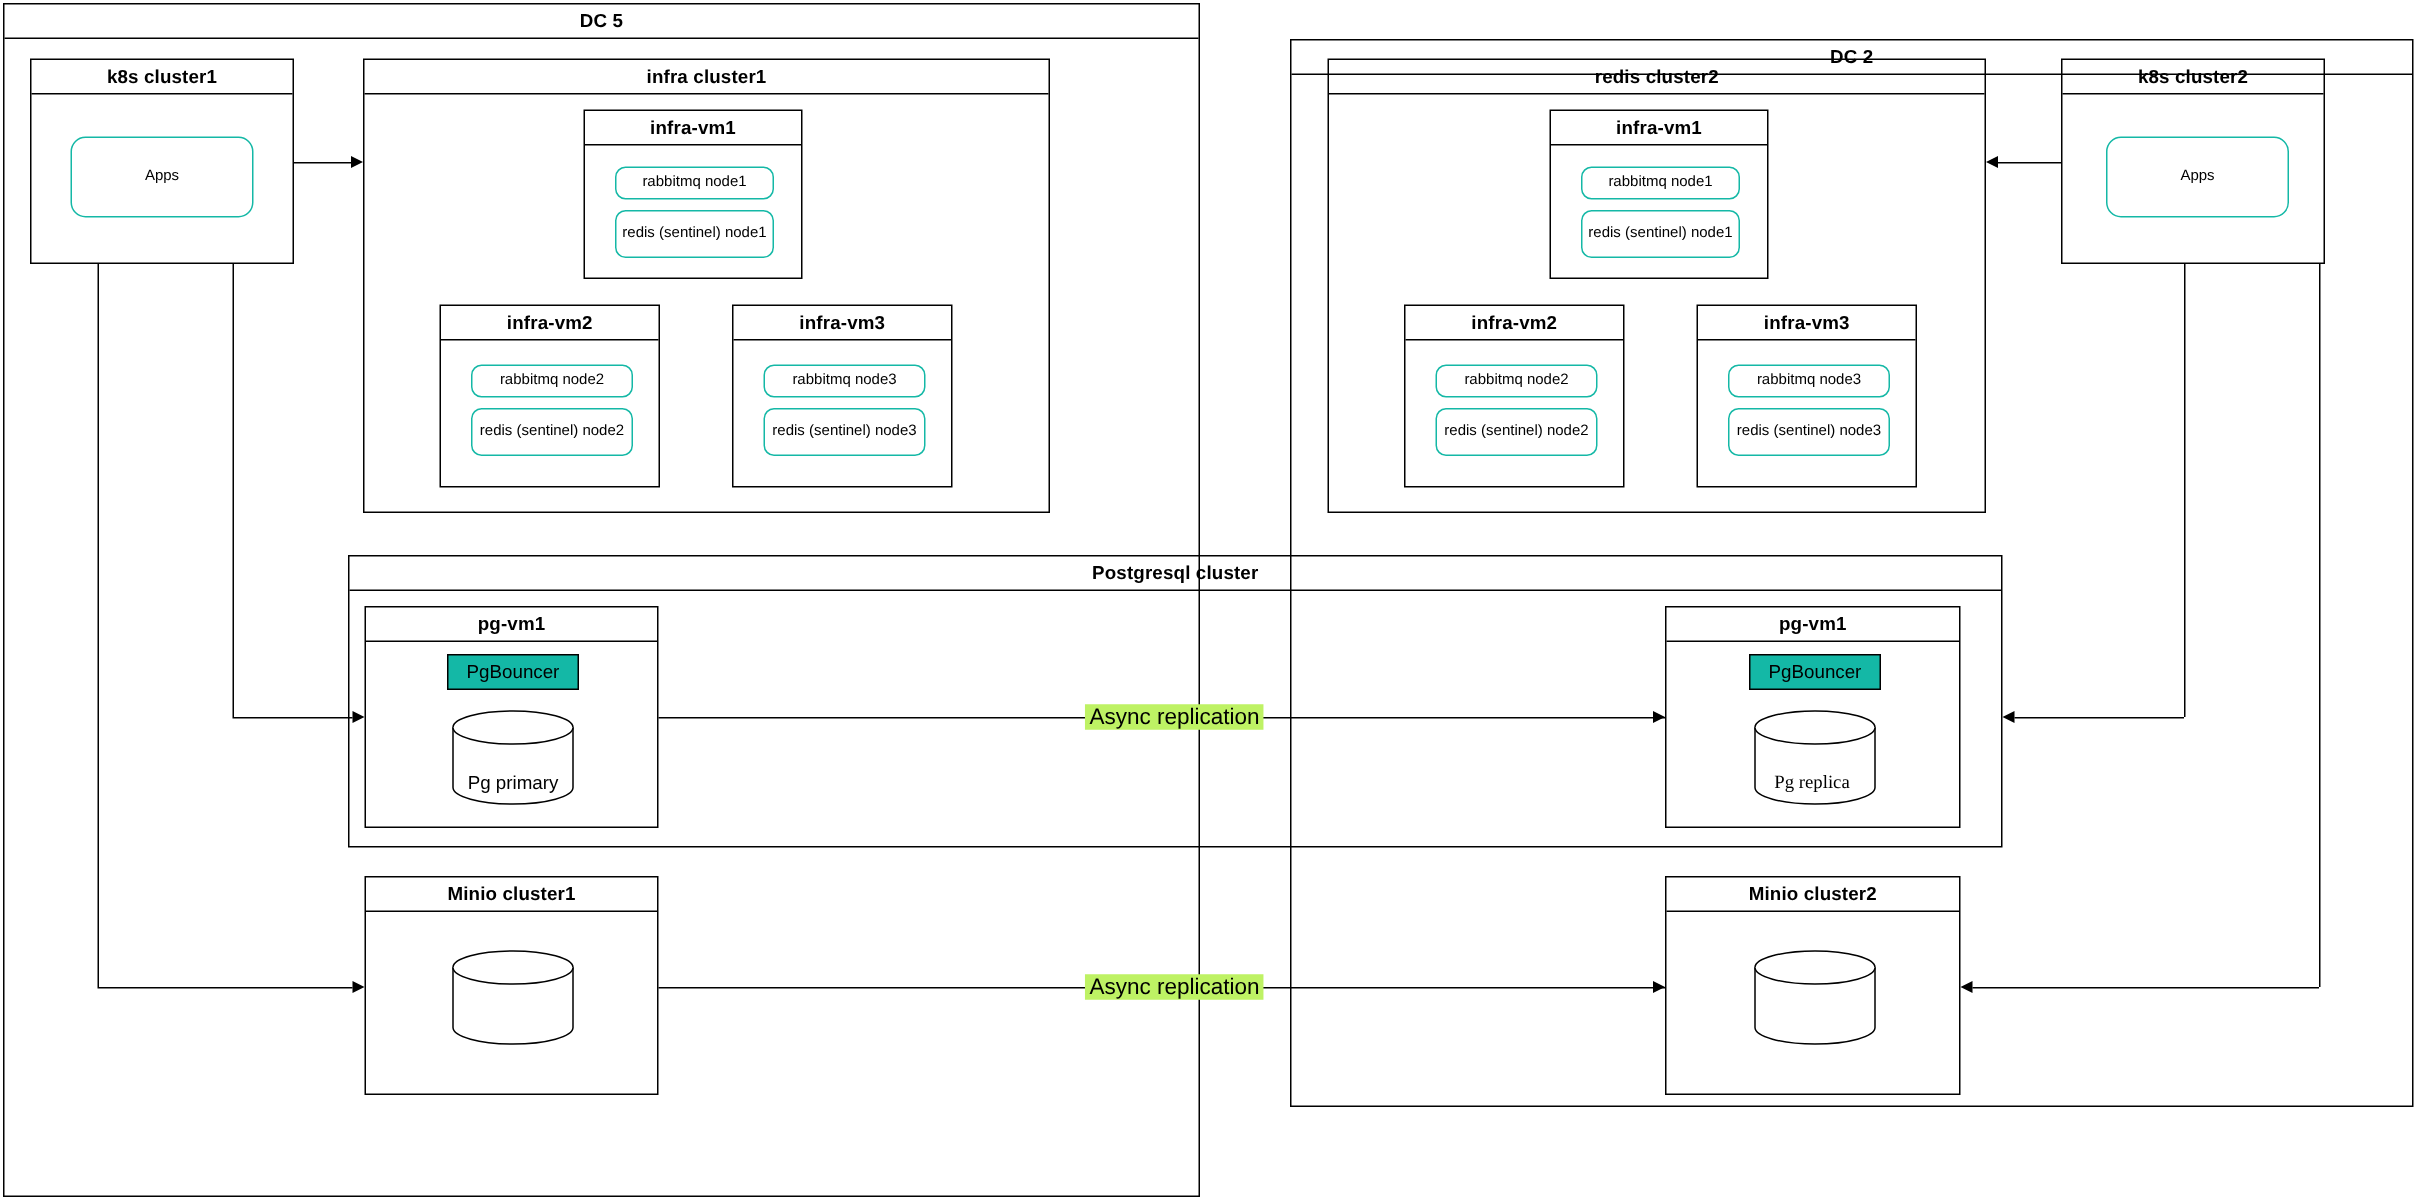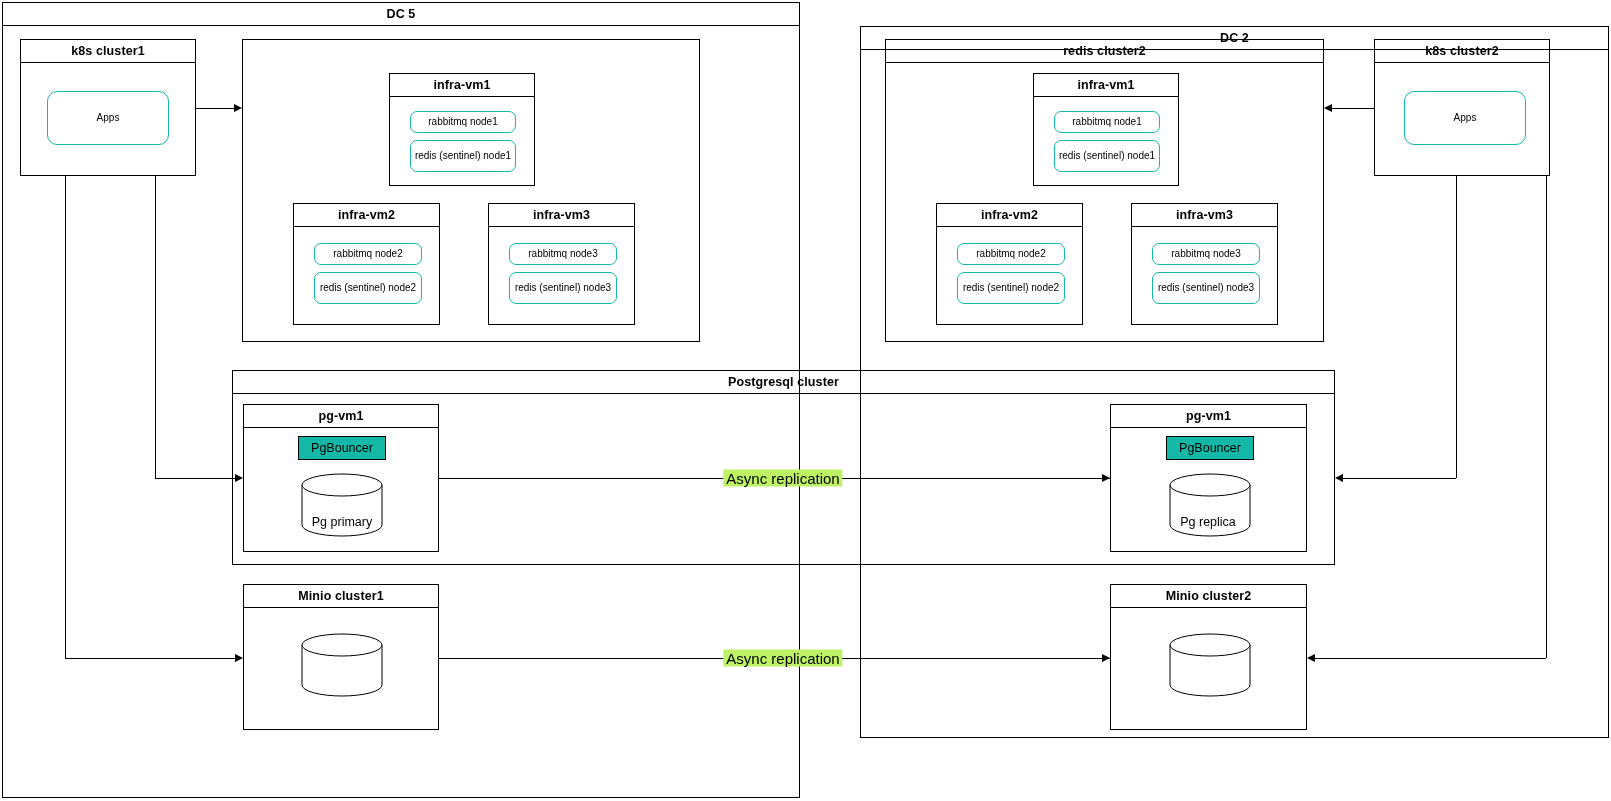--- a/index.html
+++ b/index.html
@@ -54,20 +54,21 @@
   <div class="box" style="left:860px;top:2px;width:749px;height:712px;margin-top:24px;">
     <div class="hdr">DC 2</div>
   </div>
 
   <div class="box" style="left:20px;top:39px;width:176px;height:137px;">
     <div class="hdr">k8s cluster1</div>
     <div class="pill" style="left:26px;top:51px;width:122px;height:54px;border-radius:10px;">Apps</div>
   </div>
 
   <div class="box" style="left:242px;top:39px;width:458px;height:303px;">
+    <div class="hdr">infra cluster1</div>
 
     <div class="box" style="left:146px;top:33px;width:146px;height:113px;">
       <div class="hdr">infra-vm1</div>
       <div class="pill" style="left:20px;top:37px;width:106px;height:22px;">rabbitmq node1</div>
       <div class="pill" style="left:20px;top:66px;width:106px;height:32px;">redis (sentinel) node1</div>
     </div>
 
     <div class="box" style="left:50px;top:163px;width:147px;height:122px;">
       <div class="hdr">infra-vm2</div>
       <div class="pill" style="left:20px;top:39px;width:108px;height:22px;">rabbitmq node2</div>
@@ -120,21 +121,21 @@
         <path d="M1,12 A40,11 0 0 1 81,12 L81,52 A40,11 0 0 1 1,52 Z" fill="#fff" stroke="#000" stroke-width="1"></path>
         <path d="M1,12 A40,11 0 0 0 81,12" fill="#fff" stroke="#000" stroke-width="1"></path>
       </svg>
       <div class="cyllabel">Pg primary</div>
     </div>
   </div>
 
   <div class="box" style="left:1110px;top:404px;width:197px;height:148px;">
     <div class="hdr">pg-vm1</div>
     <div class="rect" style="left:55px;top:31px;width:88px;height:24px;">PgBouncer</div>
-    <div class="cyl" style="left:58px;top:68px;width:78px;height:64px;">
+    <div class="cyl" style="left:58px;top:68px;width:78px;height:64px;font-family:Liberation Serif, serif;">
       <svg width="82" height="64" viewBox="0 0 82 64">
         <path d="M1,12 A40,11 0 0 1 81,12 L81,52 A40,11 0 0 1 1,52 Z" fill="#fff" stroke="#000" stroke-width="1"></path>
         <path d="M1,12 A40,11 0 0 0 81,12" fill="#fff" stroke="#000" stroke-width="1"></path>
       </svg>
       <div class="cyllabel">Pg replica</div>
     </div>
   </div>
 
   <div class="box" style="left:243px;top:584px;width:196px;height:146px;text-align:right;">
     <div class="hdr">Minio cluster1</div>

